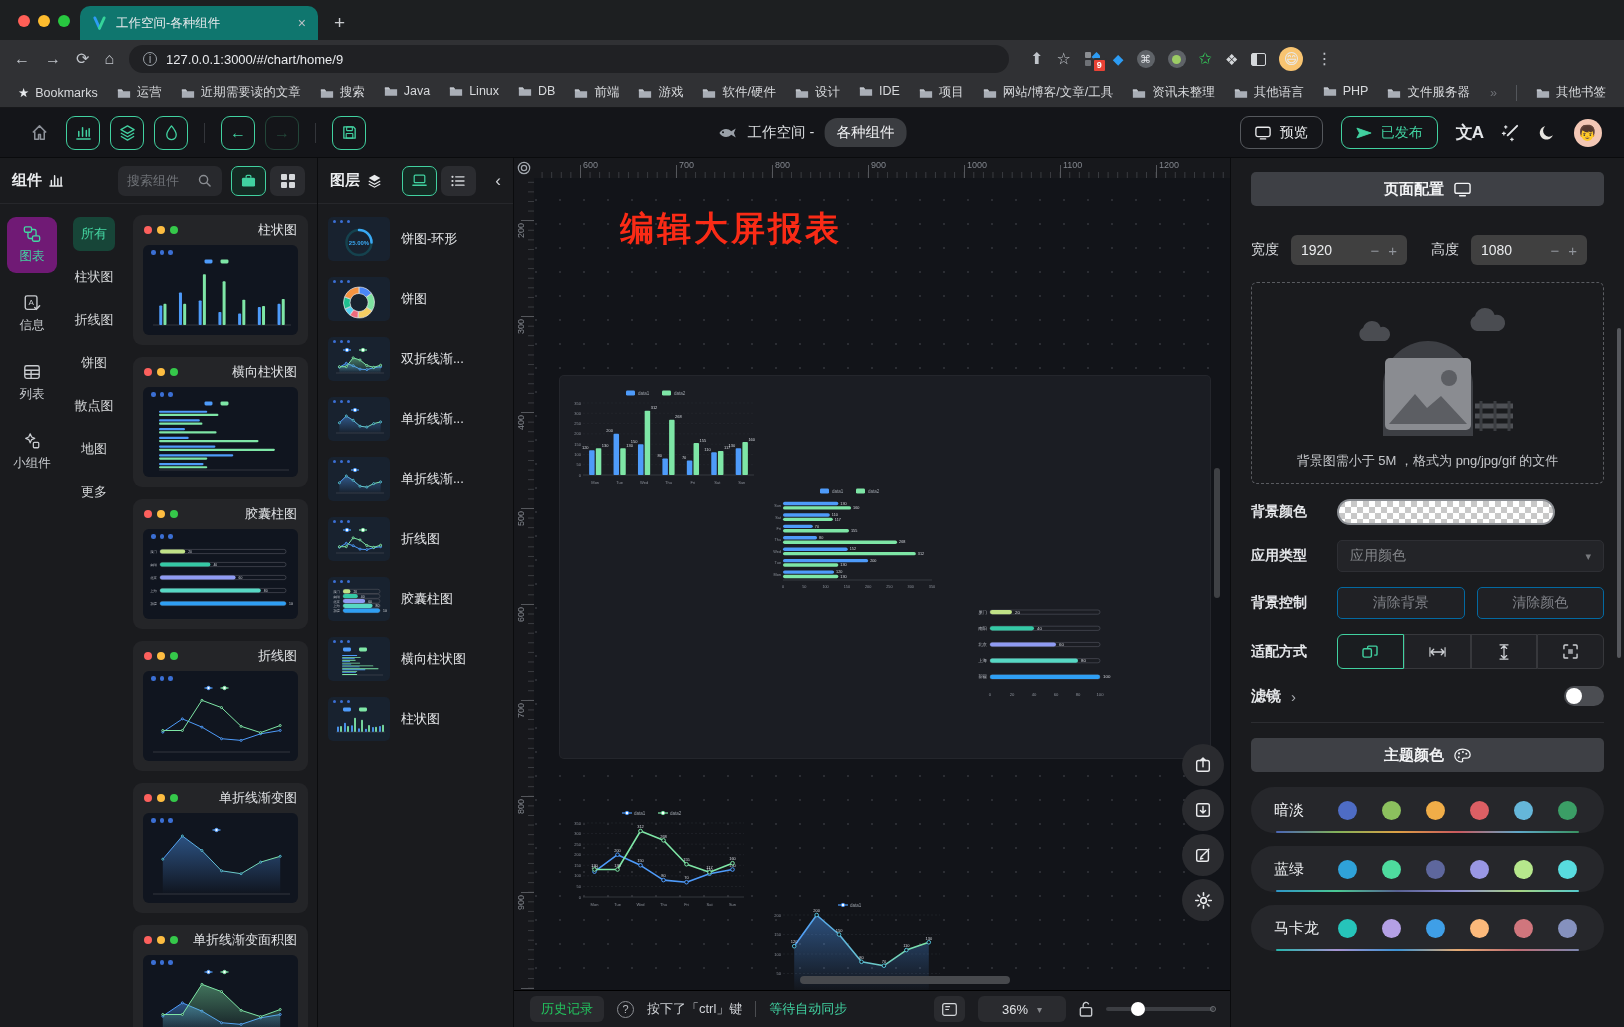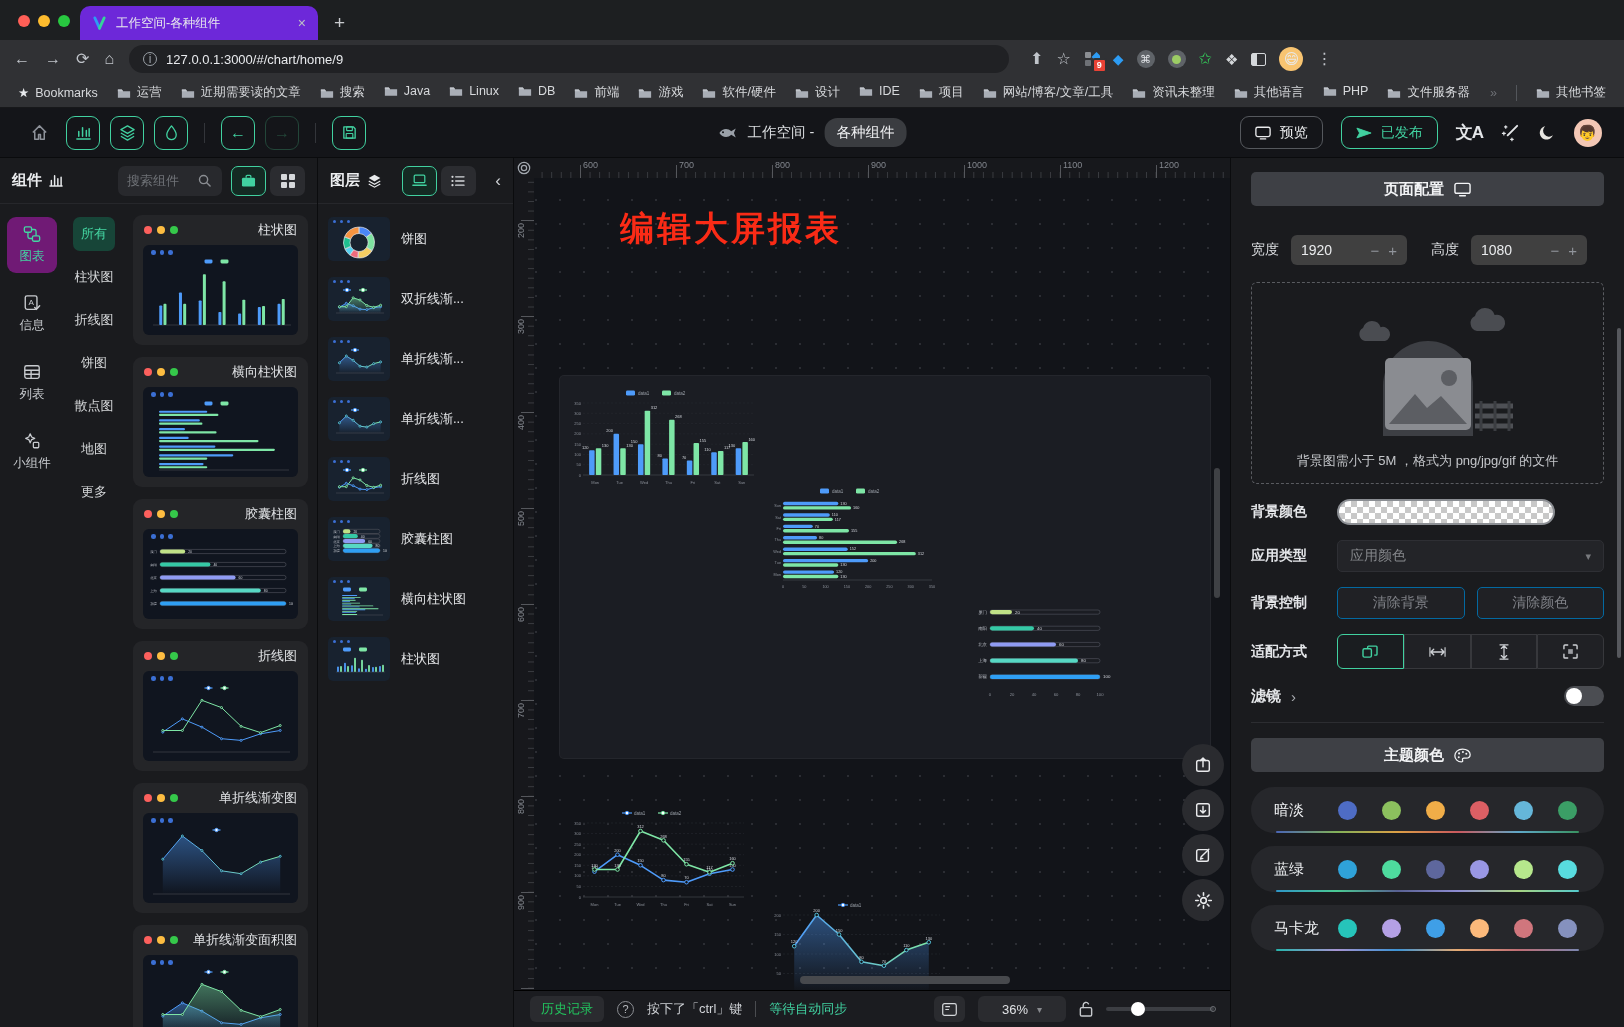--- a/index.html
+++ b/index.html
@@ -4,21 +4,21 @@
 <style>
 *{margin:0;padding:0;box-sizing:border-box}
 html,body{width:1624px;height:1027px;overflow:hidden}
 body{font-family:"Liberation Sans","DejaVu Sans",sans-serif;background:#141518;color:#e8e8e8}
 .screen{width:1624px;height:1027px;display:flex;flex-direction:column}
 svg{display:block}
 
 .tabs{height:40px;background:#1d1f21;position:relative;display:flex;align-items:flex-end}
 .lights{position:absolute;left:18px;top:15px;display:flex;gap:8px}
 .light{width:12px;height:12px;border-radius:50%}
-.tab{margin-left:80px;width:238px;height:34px;background:#6d28d9;border-radius:10px 10px 0 0;display:flex;align-items:center;padding:0 12px;gap:9px}
+.tab{margin-left:80px;width:238px;height:34px;background:#0f766e;border-radius:10px 10px 0 0;display:flex;align-items:center;padding:0 12px;gap:9px}
 .tab-title{flex:1;font-size:12.5px;color:#e8eaed;white-space:nowrap;overflow:hidden}
 .tab-close{color:#bdc1c6;font-size:14px;cursor:default}
 .newtab{margin:0 0 8px 16px;color:#c8cace;font-size:19px;line-height:1}
 .addr{height:38px;background:#303134;display:flex;align-items:center;padding:0 14px;gap:15px}
 .nav-ic{color:#c0c4ca;font-size:16px;line-height:1}
 .urlpill{flex:1;max-width:880px;height:28px;background:#202124;border-radius:14px;display:flex;align-items:center;padding:0 14px;gap:9px;font-size:13px;color:#e8eaed}
 .url-info{color:#9aa0a6;font-size:12px;border:1px solid #9aa0a6;border-radius:50%;width:14px;height:14px;display:flex;align-items:center;justify-content:center;flex:none}
 .addr-right{display:flex;align-items:center;gap:13px;margin-left:6px}
 .ext{position:relative;font-size:14px;color:#d5d8db;line-height:1}
 .badge9{position:absolute;right:-7px;bottom:-6px;background:#e94235;color:#fff;font-size:9px;font-weight:700;padding:1px 3px;border-radius:3px;border:2px solid #303134}
@@ -758,20 +758,38 @@
                 <circle cx="1.5" cy="2" r="1.2" fill="currentColor"></circle>
                 <circle cx="1.5" cy="6.5" r="1.2" fill="currentColor"></circle>
                 <circle cx="1.5" cy="11" r="1.2" fill="currentColor"></circle>
                 <path d="M5 2h9M5 6.5h9M5 11h9" stroke="currentColor" stroke-width="1.5" stroke-linecap="round"></path>
               </svg>
           </span>
         </div>
         <span class="chev">‹</span>
       </div>
       <div class="layer-list">
+          <div class="layer">
+            <div class="thumb">
+              <div class="mdots">
+                <span class="mdot"></span>
+                <span class="mdot"></span>
+                <span class="mdot"></span>
+              </div>
+              <div class="chart-host mini">
+                <svg viewBox="0 0 56 33" style="width: 100%; height: 100%;">
+                  <defs></defs>
+                  <circle cx="28" cy="16.5" r="12.5" fill="none" stroke="#15424e" stroke-width="2.5"></circle>
+                  <path d="M28.00 4.00 A12.5 12.5 0 0 1 40.50 16.50" fill="none" stroke="#3aa9f4" stroke-width="2.5" stroke-linecap="round"></path>
+                  <text x="28" y="18.5" font-size="6" fill="#3aa9f4" text-anchor="middle" font-family="inherit" font-weight="700">25.00%</text>
+                </svg>
+              </div>
+            </div>
+            <span class="layer-label">饼图-环形</span>
+          </div>
           <div class="layer">
             <div class="thumb">
               <div class="mdots">
                 <span class="mdot"></span>
                 <span class="mdot"></span>
                 <span class="mdot"></span>
               </div>
               <div class="chart-host mini">
                 <svg viewBox="0 0 56 33" style="width: 100%; height: 100%;">
                   <defs></defs>

